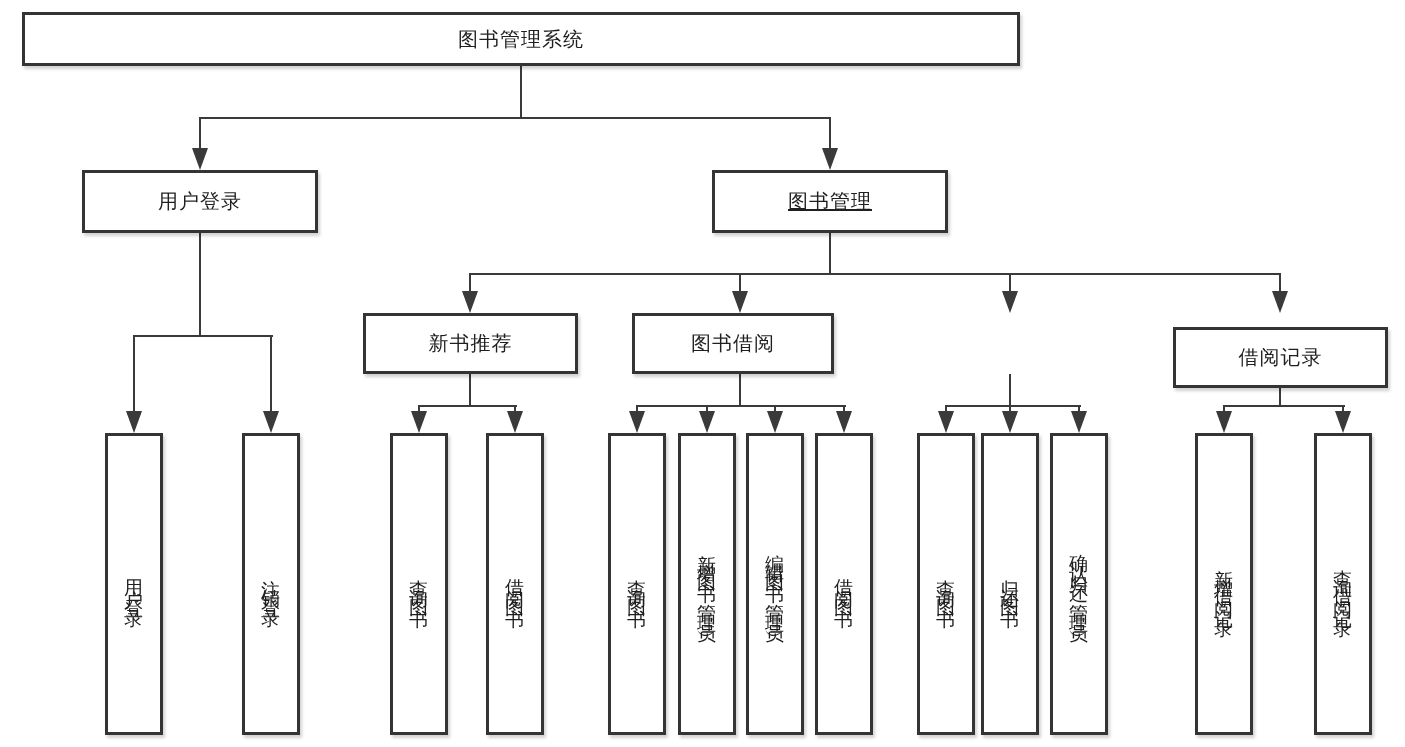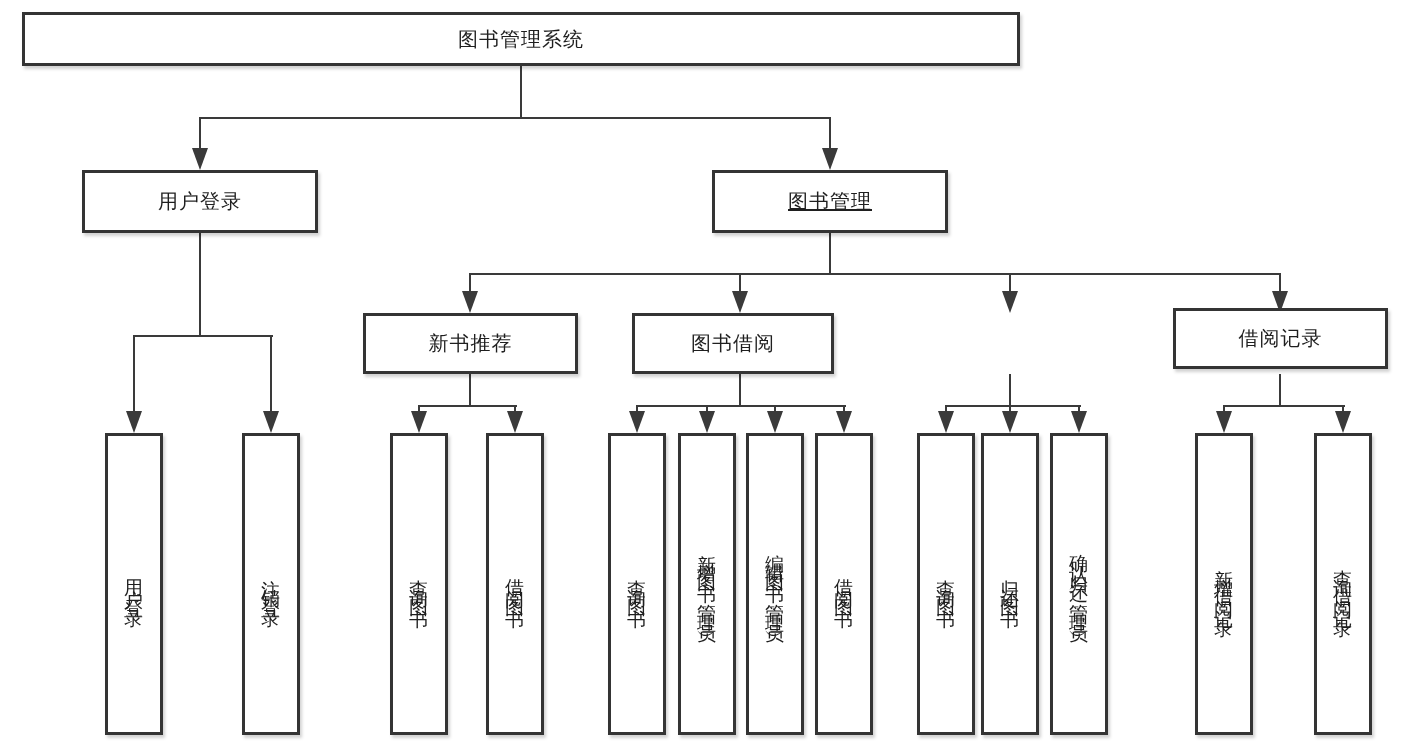--- a/index.html
+++ b/index.html
@@ -56,21 +56,21 @@
 
   <div class="box" style="left:82px;top:170px;width:236px;height:63px;">用户登录</div>
 
   <div class="box" style="left:712px;top:170px;width:236px;height:63px;text-decoration:underline;">图书管理</div>
 
   <div class="box" style="left:363px;top:313px;width:215px;height:61px;">新书推荐</div>
 
   <div class="box" style="left:632px;top:313px;width:202px;height:61px;font-family:Liberation Mono, monospace;">图书借阅</div>
 
 
-  <div class="box" style="left:1173px;top:308px;width:215px;height:61px;">借阅记录</div>
+  <div class="box" style="left:1173px;top:327px;width:215px;height:61px;">借阅记录</div>
 
   <div class="box leaf" style="left:105px;top:433px;width:58px;height:302px;">
     <span>用户登录</span>
   </div>
 
   <div class="box leaf" style="left:242px;top:433px;width:58px;height:302px;">
     <span>注销登录</span>
   </div>
 
   <div class="box leaf" style="left:390px;top:433px;width:58px;height:302px;">

